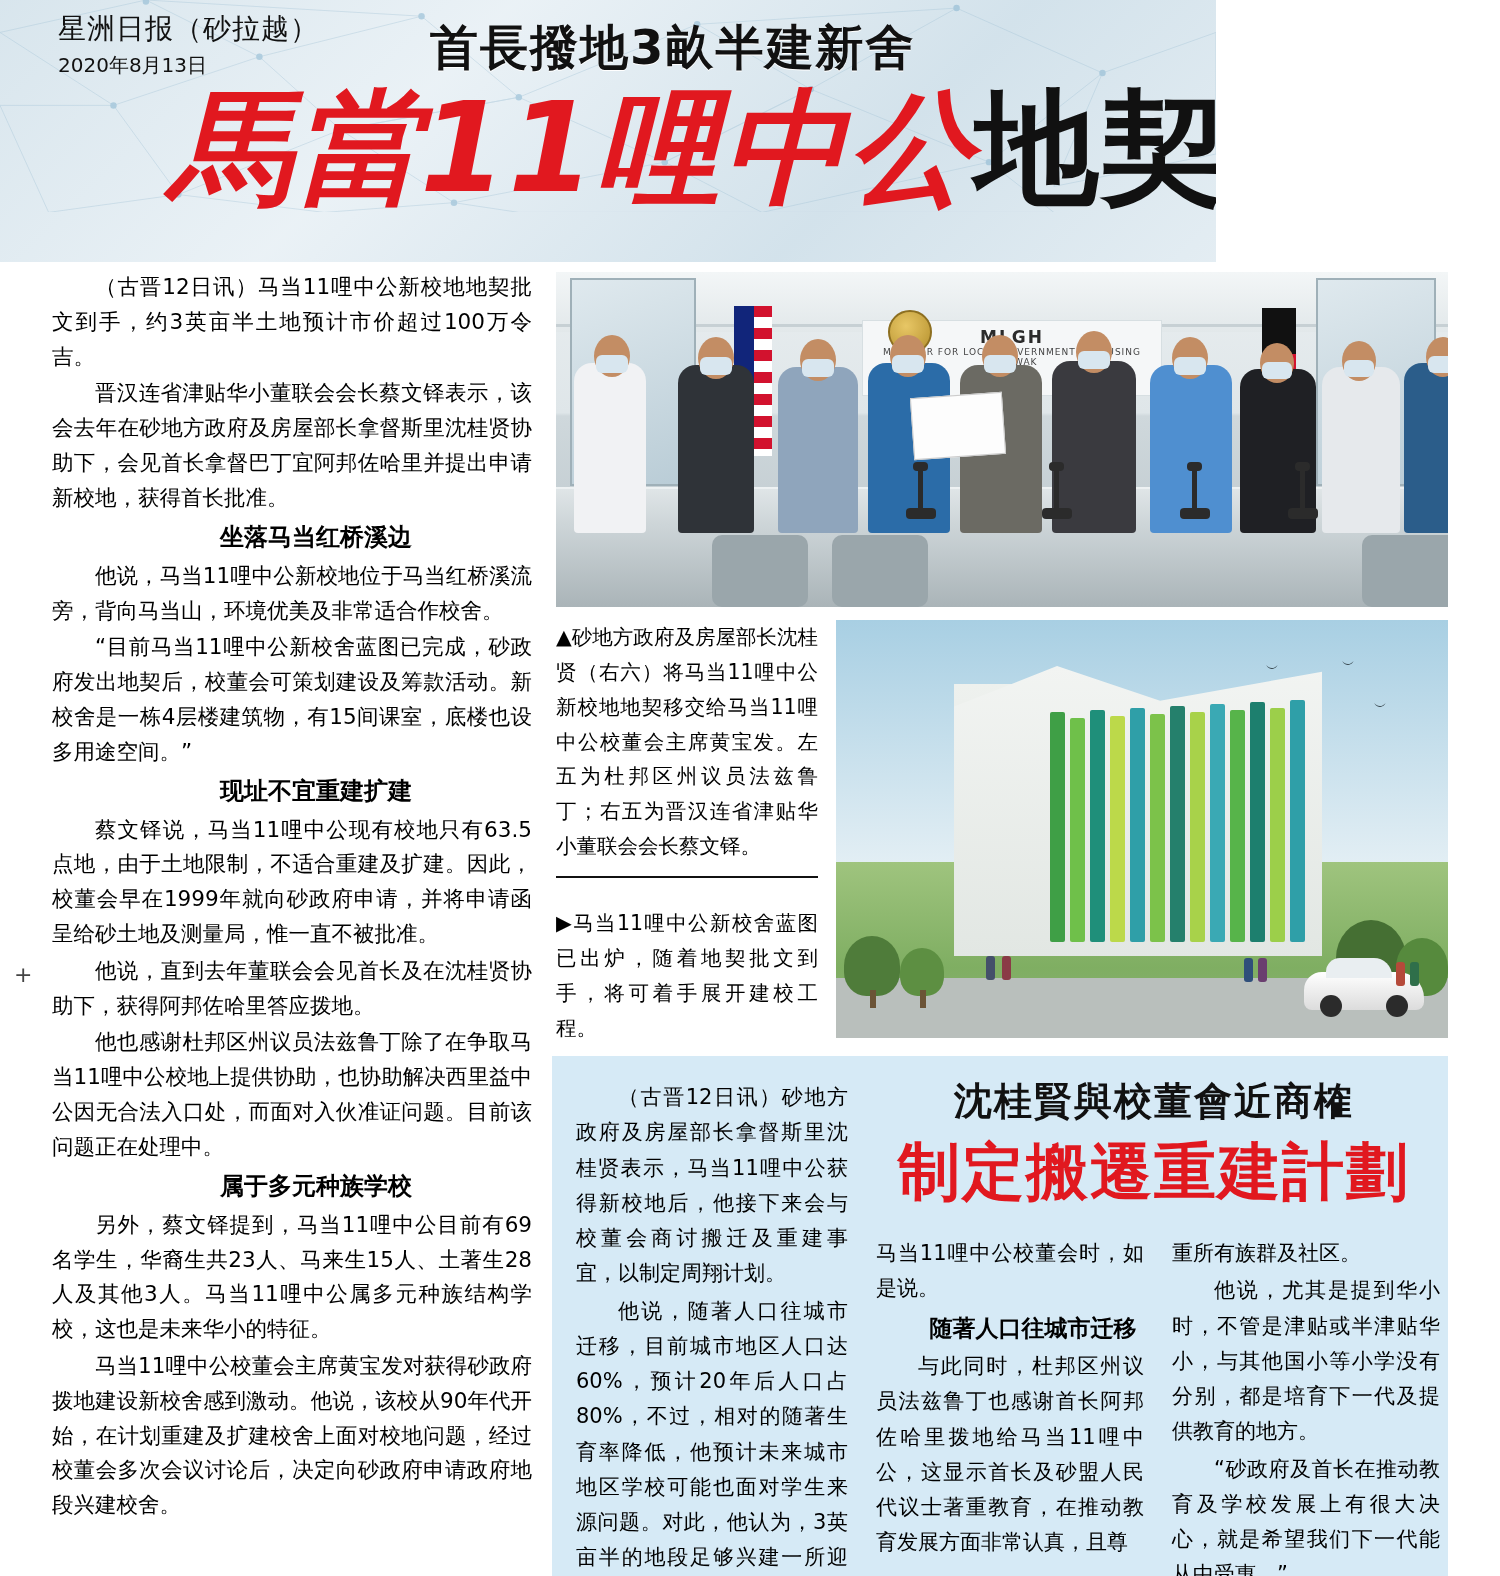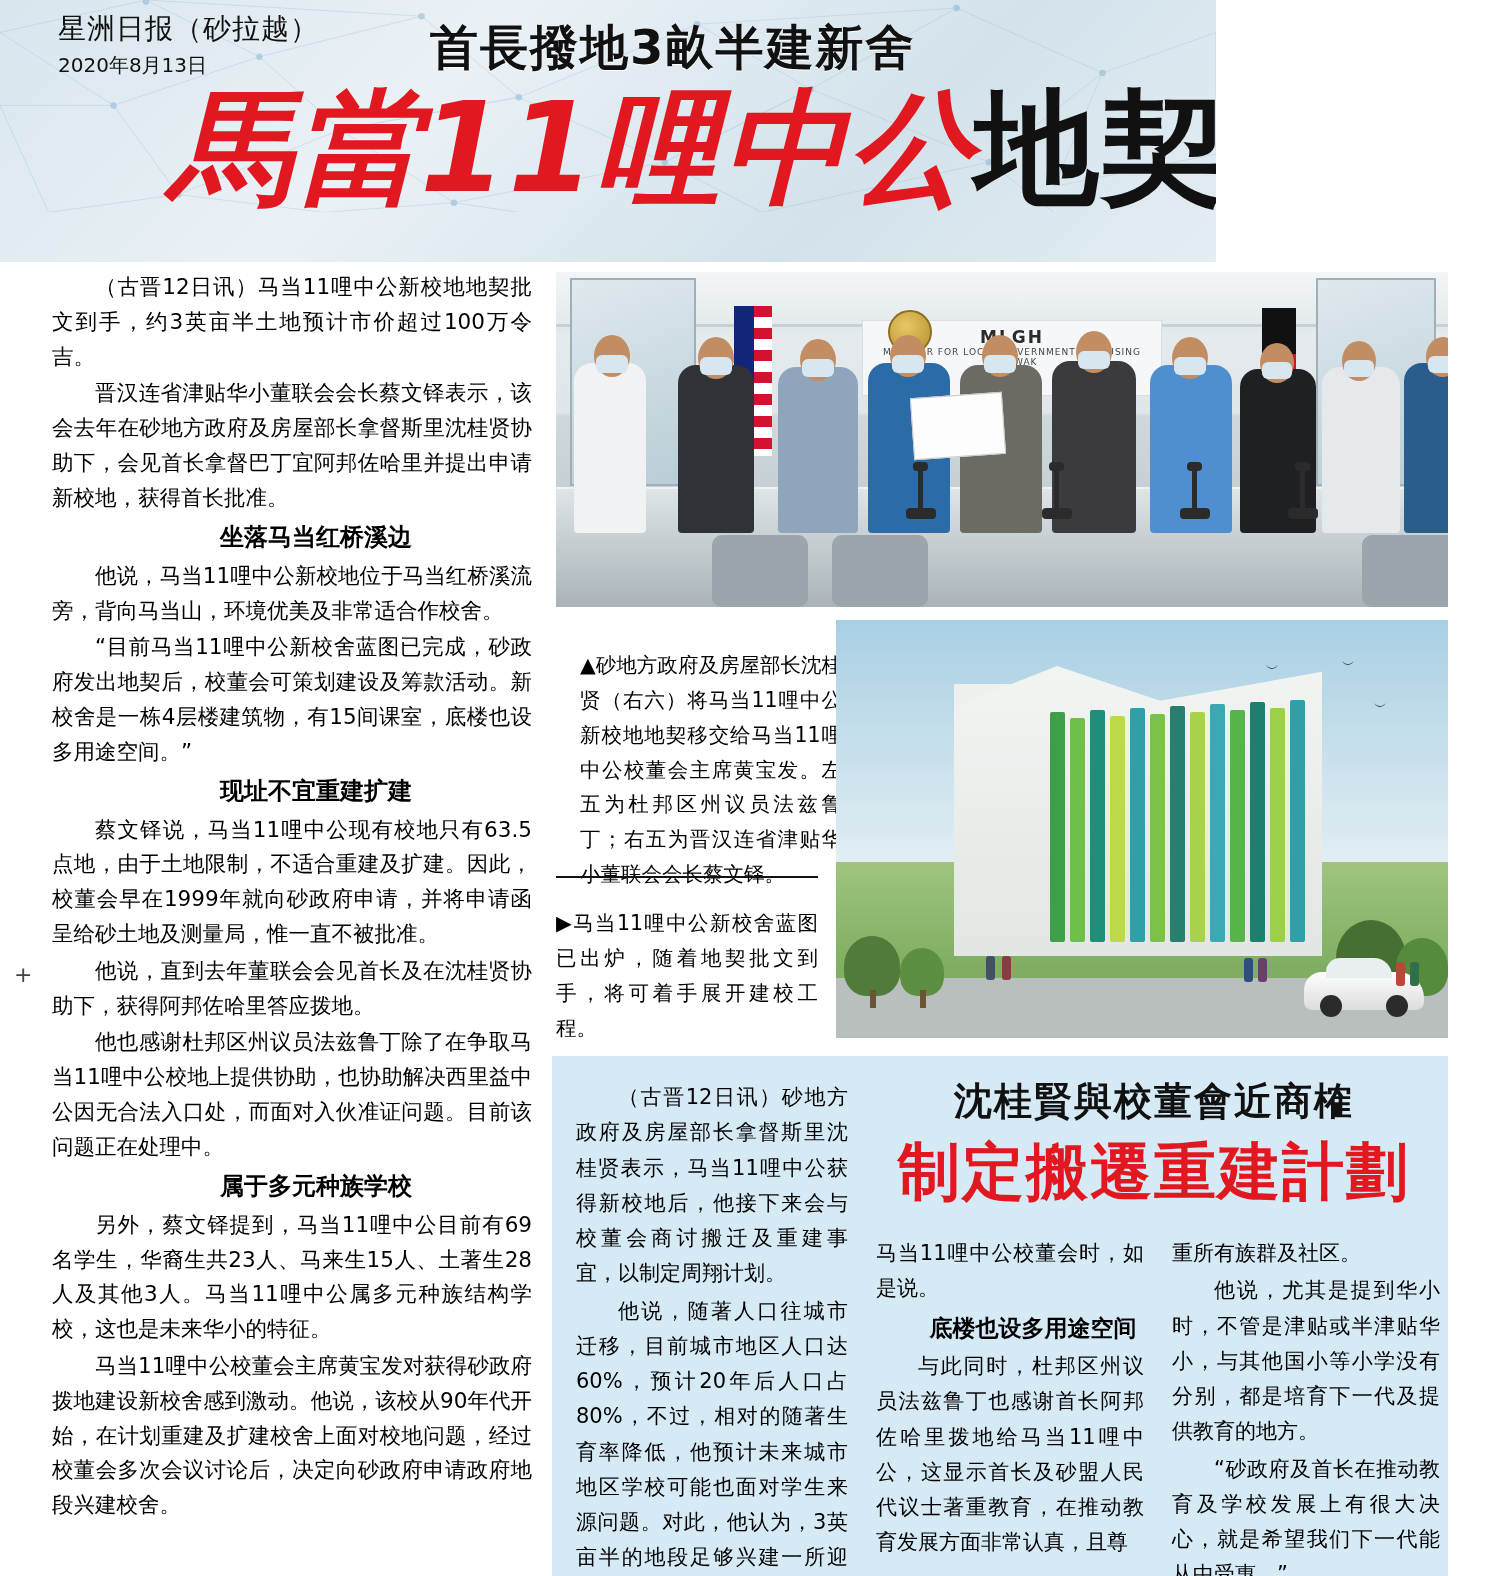--- a/index.html
+++ b/index.html
@@ -87,22 +87,22 @@
   .head { position:absolute; border-radius:50%; background:#c38d64; }
   .mask { position:absolute; background:#d8e6ef; border-radius:6px; }
   .mic { position:absolute; bottom:96px; width:5px; height:42px; background:#2b2b2b; }
   .mic:after{ content:""; position:absolute; left:-5px; top:-7px; width:15px;height:9px;background:#2b2b2b;border-radius:4px;}
   .mic-base { position:absolute; bottom:88px; width:30px; height:11px; background:#2b2b2b; border-radius:4px; }
   .paper-doc { position:absolute; left:356px; bottom:150px; width:92px; height:62px; background:#fdfdfd; border:1px solid #ccc; transform:rotate(-4deg); }
   .chair { position:absolute; bottom:0; width:96px; height:72px; background:#9aa6ab; border-radius:10px; }
 
   
   .cap1 {
-    position:absolute; left:556px; top:648px; width:262px;
-    font-size:20.5px; line-height:1.7; text-align:justify;margin-left:24px;
+    position:absolute; left:556px; top:620px; width:262px;
+    font-size:20.5px; line-height:1.7; text-align:justify;
   }
   .cap-rule { position:absolute; left:556px; top:876px; width:262px; height:2px; background:#111; }
   .cap2 {
     position:absolute; left:556px; top:906px; width:262px;
     font-size:20.5px; line-height:1.7; text-align:justify;
   }
 
   
   .photo2 {
     position:absolute; left:836px; top:620px; width:612px; height:418px;
@@ -353,21 +353,21 @@
   <p>（古晋12日讯）砂地方政府及房屋部长拿督斯里沈桂贤表示，马当11哩中公获得新校地后，他接下来会与校董会商讨搬迁及重建事宜，以制定周翔计划。</p>
   <p>他说，随著人口往城市迁移，目前城市地区人口达60%，预计20年后人口占80%，不过，相对的随著生育率降低，他预计未来城市地区学校可能也面对学生来源问题。对此，他认为，3英亩半的地段足够兴建一所迎合地区需求的学校。</p>
 
 </div>
 
 <div class="bp-head-small">沈桂賢與校董會近商榷</div>
 <div class="bp-head-big">制定搬遷重建計劃</div>
 
 <div class="bp-col2">
   <p style="text-indent:0">马当11哩中公校董会时，如是说。</p>
-  <p class="bp-sub">底楼也设多用途空间</p>
+  <p class="bp-sub">随著人口往城市迁移</p>
   <p>与此同时，杜邦区州议员法兹鲁丁也感谢首长阿邦佐哈里拨地给马当11哩中公，这显示首长及砂盟人民代议士著重教育，在推动教育发展方面非常认真，且尊</p>
 </div>
 
 <div class="bp-col3">
   <p style="text-indent:0">重所有族群及社区。</p>
   <p>他说，尤其是提到华小时，不管是津贴或半津贴华小，与其他国小等小学没有分别，都是培育下一代及提供教育的地方。</p>
   <p>“砂政府及首长在推动教育及学校发展上有很大决心，就是希望我们下一代能从中受惠。”</p>
 </div>
 
 </body></html>

